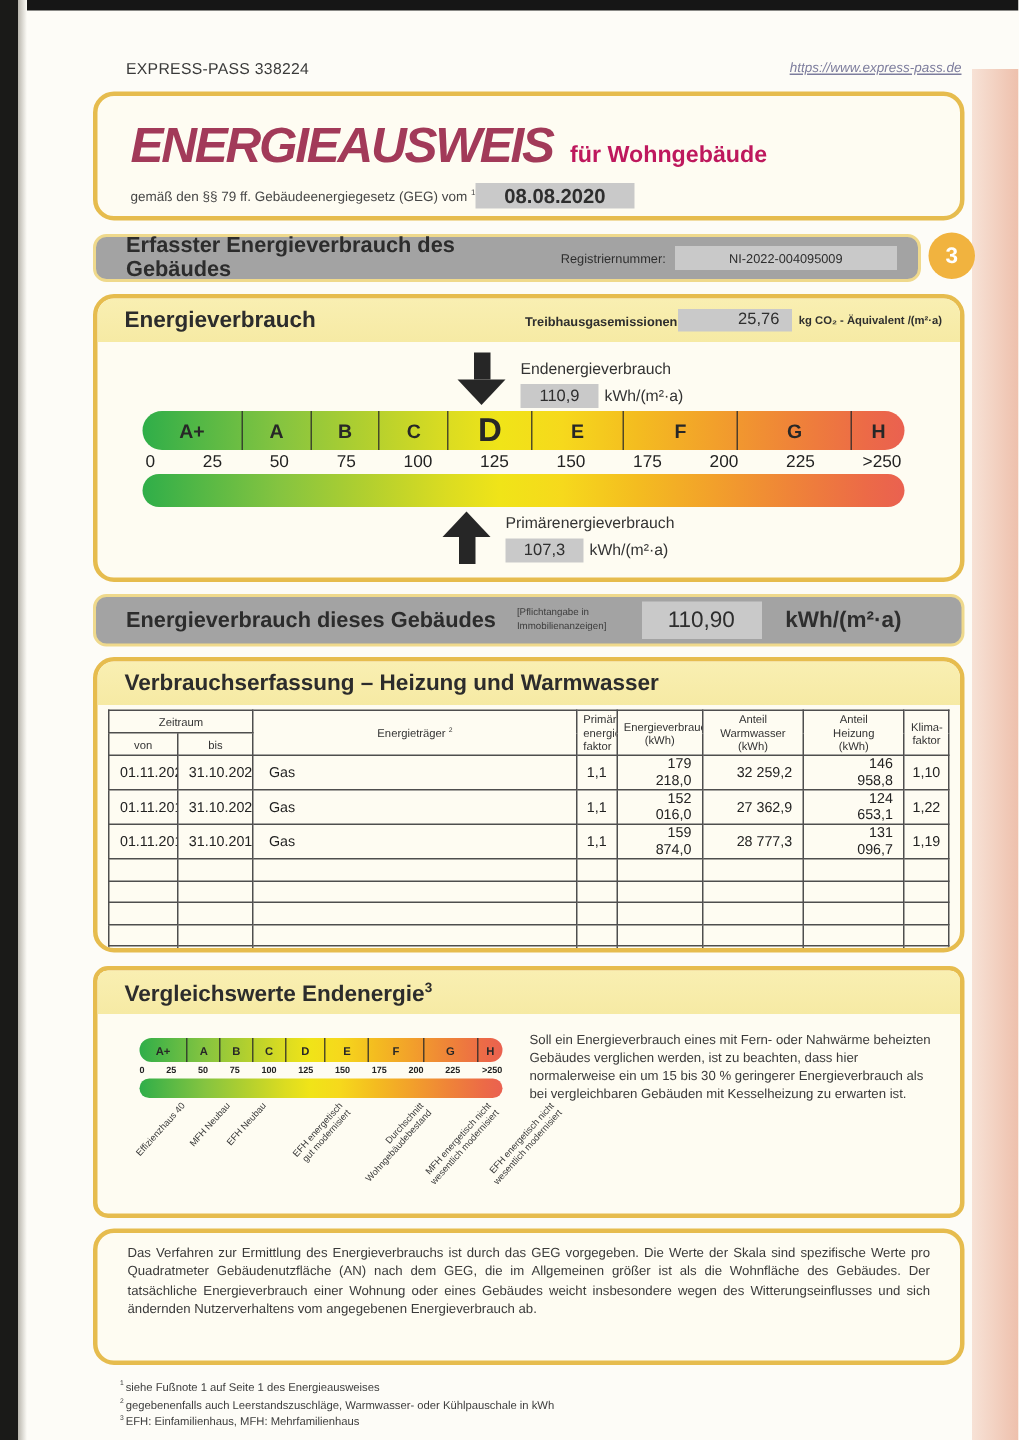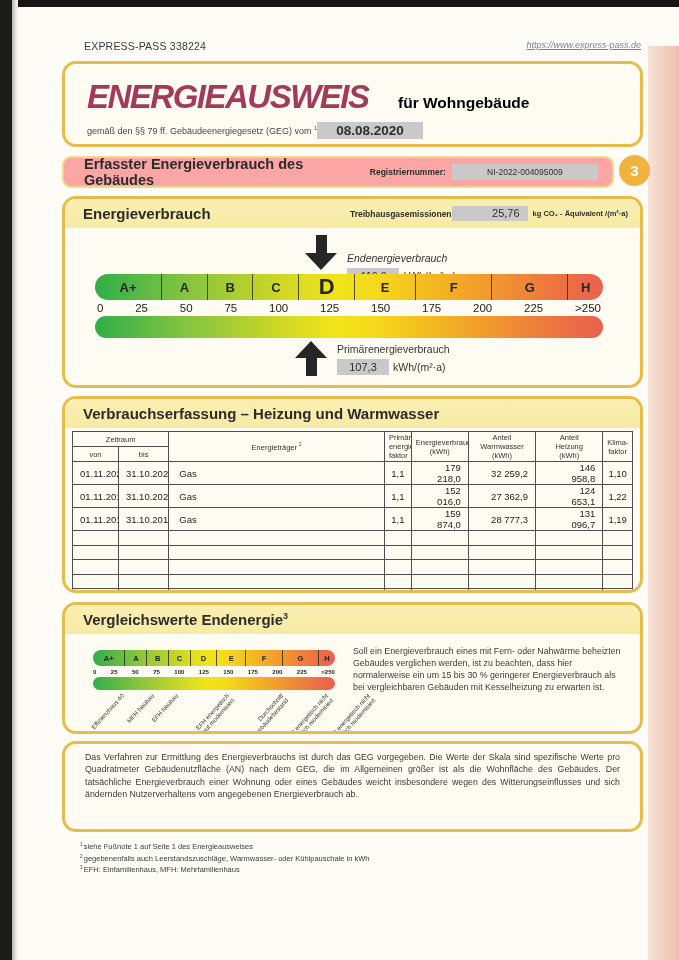--- a/index.html
+++ b/index.html
@@ -20,29 +20,29 @@
   
   .page { position:absolute; left:62px; top:40px; width:581px; }
   .doc-head { display:flex; align-items:flex-start; height:18px; margin-bottom:3px; padding:0 2px 0 22px; }
   .doc-number { font-size:10.5px; color:#3a3a3a; letter-spacing:.2px; }
   .site-link { margin-left:auto; font-size:9px; color:#7d7d9d; text-decoration:underline;font-style:italic; }
   .box { border:3.5px solid #e6bc4e; border-radius:14px; background:#fefcf2; overflow:hidden; }
   .gray-box { display:inline-block; background:#c9c9c9; color:#2e2e2e; text-align:center; }
   
   .title-box { height:86px; margin-bottom:9px; padding:14px 0 0 22px; }
   .main-title { font-size:33px; font-weight:bold; font-style:italic; color:#a23a59; letter-spacing:-1.5px; }
-  .subtitle { font-size:15.5px; font-weight:bold; color:#000000; margin-left:25px; }
+  .subtitle { font-size:15.5px; font-weight:bold; color:#be185d; margin-left:7px; }
   .law-row { margin-top:6px; font-size:9px; color:#474747; display:flex; align-items:center; }
   .date-box { width:106px; height:17px; line-height:17px; font-size:13.5px; font-weight:bold; }
   
-  .band-row { background:#fca5a5; border:2.5px solid #efd98c; border-radius:9px;
+  .band-row { background:#a3a3a3; border:2.5px solid #efd98c; border-radius:9px;
     display:flex; align-items:center; padding:0 14px 0 20px; }
   .band-erfasster { width:552px; height:32px; margin-bottom:8px; }
   .band-title { font-size:14.5px; font-weight:bold; color:#2c2c2c; }
-  .reg-label { margin-left:auto; font-size:8.5px; font-weight:bold; }
+  .reg-label { margin-left:auto; font-size:8.5px; font-weight:normal; }
   .reg-box { width:150px; height:16px; line-height:16px; font-size:8.5px; margin-left:6px; }
   .page-badge { position:absolute; left:557px; top:115px; width:31px; height:31px; border-radius:50%;
     background:#f1b33f; color:#fff; font-size:15px; font-weight:bold; text-align:center; line-height:31px; }
   
   .ev-box { height:192px; margin-bottom:8px; }
   .box-head { height:29px; background:linear-gradient(180deg,#f9efb2,#f6eaa4);
     display:flex; align-items:center; padding:0 12px 0 18px; }
   .box-title { font-size:15px; font-weight:bold; color:#2c2c2c; }
   .ghg-label { margin-left:auto; font-size:8.5px; font-weight:bold; }
   .ghg-box { width:76px; height:15px; line-height:15px; font-size:11px; text-align:right; padding-right:8px; margin-left:0; }
@@ -63,42 +63,42 @@
   .marker { position:absolute; width:32px; }
   .marker .stem { width:11px; height:18px; background:#262626; margin:0 auto; }
   .marker .head-down { width:0; height:0; border-left:16px solid transparent; border-right:16px solid transparent;
     border-top:17px solid #262626; }
   .marker .head-up { width:0; height:0; border-left:16px solid transparent; border-right:16px solid transparent;
     border-bottom:17px solid #262626; }
   .marker-down { left:240px; top:7px; }
   .marker-up { left:230px; top:113px; }
   .value-label { position:absolute; font-size:10.5px; color:#333; }
   .value-label .vb { width:52px; height:16px; line-height:16px; font-size:11px; margin-right:4px; }
-  .end-label { left:282px; top:24px;font-style:italic; }
+  .end-label { left:282px; top:12px; }
   .primary-label { left:272px; top:115px; }
   .value-label .vrow { margin-top:4px; }
   
   .band-gebaeude { width:581px; height:35px; margin-bottom:7px; }
   .pflicht-note { font-size:6.5px; line-height:1.25; white-space:pre-line; margin-left:14px; color:#3d3d3d; }
   .big-value-box { width:80px; height:25px; line-height:25px; font-size:15px; margin-left:auto; }
   .big-unit { font-size:15px; font-weight:bold; margin-left:16px; margin-right:26px; }
   
   .table-box { height:197px; margin-bottom:9px; }
   .vtable-wrap { padding:3px 7px 0 7px; }
   table.vtable { width:100%; border-collapse:collapse; table-layout:fixed; }
   .vtable th, .vtable td { border:1px solid #4e4e4e; white-space:pre-line; overflow:hidden; }
   .vtable th { font-size:7.5px; font-weight:normal; color:#333; padding:1px 4px; }
   .vtable td { font-size:9.5px; color:#222; height:19px; padding:0 5px; }
   .vtable tr.empty td { height:14.5px; }
   td.c-date { text-align:left; padding-left:7px; }
   td.c-left { text-align:left; padding-left:10px; }
   td.c-center { text-align:center; }
   td.c-num { text-align:right; padding-right:7px;padding-left:21px; }
   
-  .vg-box { height:132px; margin-bottom:7px; }
+  .vg-box { height:168px; margin-bottom:7px;border-radius:10px; }
   .vg-body { position:relative; height:136px; }
   .mini-scale { position:absolute; left:28px; top:16px; width:242px; }
   .mini-letter-bar { position:relative; width:242px; height:16px; border-radius:8px; display:flex; align-items:center; }
   .mini-letter-bar .letter-seg span { font-size:7.5px; }
   .mini-letter-bar .letter-seg { border-left:1px solid rgba(40,40,40,.8); }
   .mini-letter-bar .letter-seg:first-child { border-left:none; }
   .mini-ticks { width:242px; height:11px; display:flex; justify-content:space-between; align-items:center; }
   .mini-ticks span { font-size:6px; font-weight:bold; color:#222; }
   .mini-plain { width:242px; height:13px; border-radius:7px; }
   .vg-labels { position:relative; width:300px; height:92px; margin-top:2px; }
@@ -211,20 +211,27 @@
         <div class="head-up"></div>
           <div class="stem"></div>
       </div>
       <div class="value-label primary-label">
         <div>Primärenergieverbrauch</div>
         <div class="vrow"><span class="gray-box vb">107,3</span><span>kWh/(m²·a)</span></div>
       </div>
     </div>
   </section>
 
+  <div class="band-row band-gebaeude">
+    <span class="band-title">Energieverbrauch dieses Gebäudes</span>
+    <span class="pflicht-note">[Pflichtangabe in
+Immobilienanzeigen]</span>
+    <span class="gray-box big-value-box">110,90</span>
+    <span class="big-unit">kWh/(m²·a)</span>
+  </div>
 
   <section class="box table-box">
     <div class="box-head">
       <span class="box-title">Verbrauchserfassung – Heizung und Warmwasser</span>
     </div>
     <div class="vtable-wrap">
       <table class="vtable" id="vtable">
         <colgroup>
           <col style="width:8.2%">
             <col style="width:9%">

